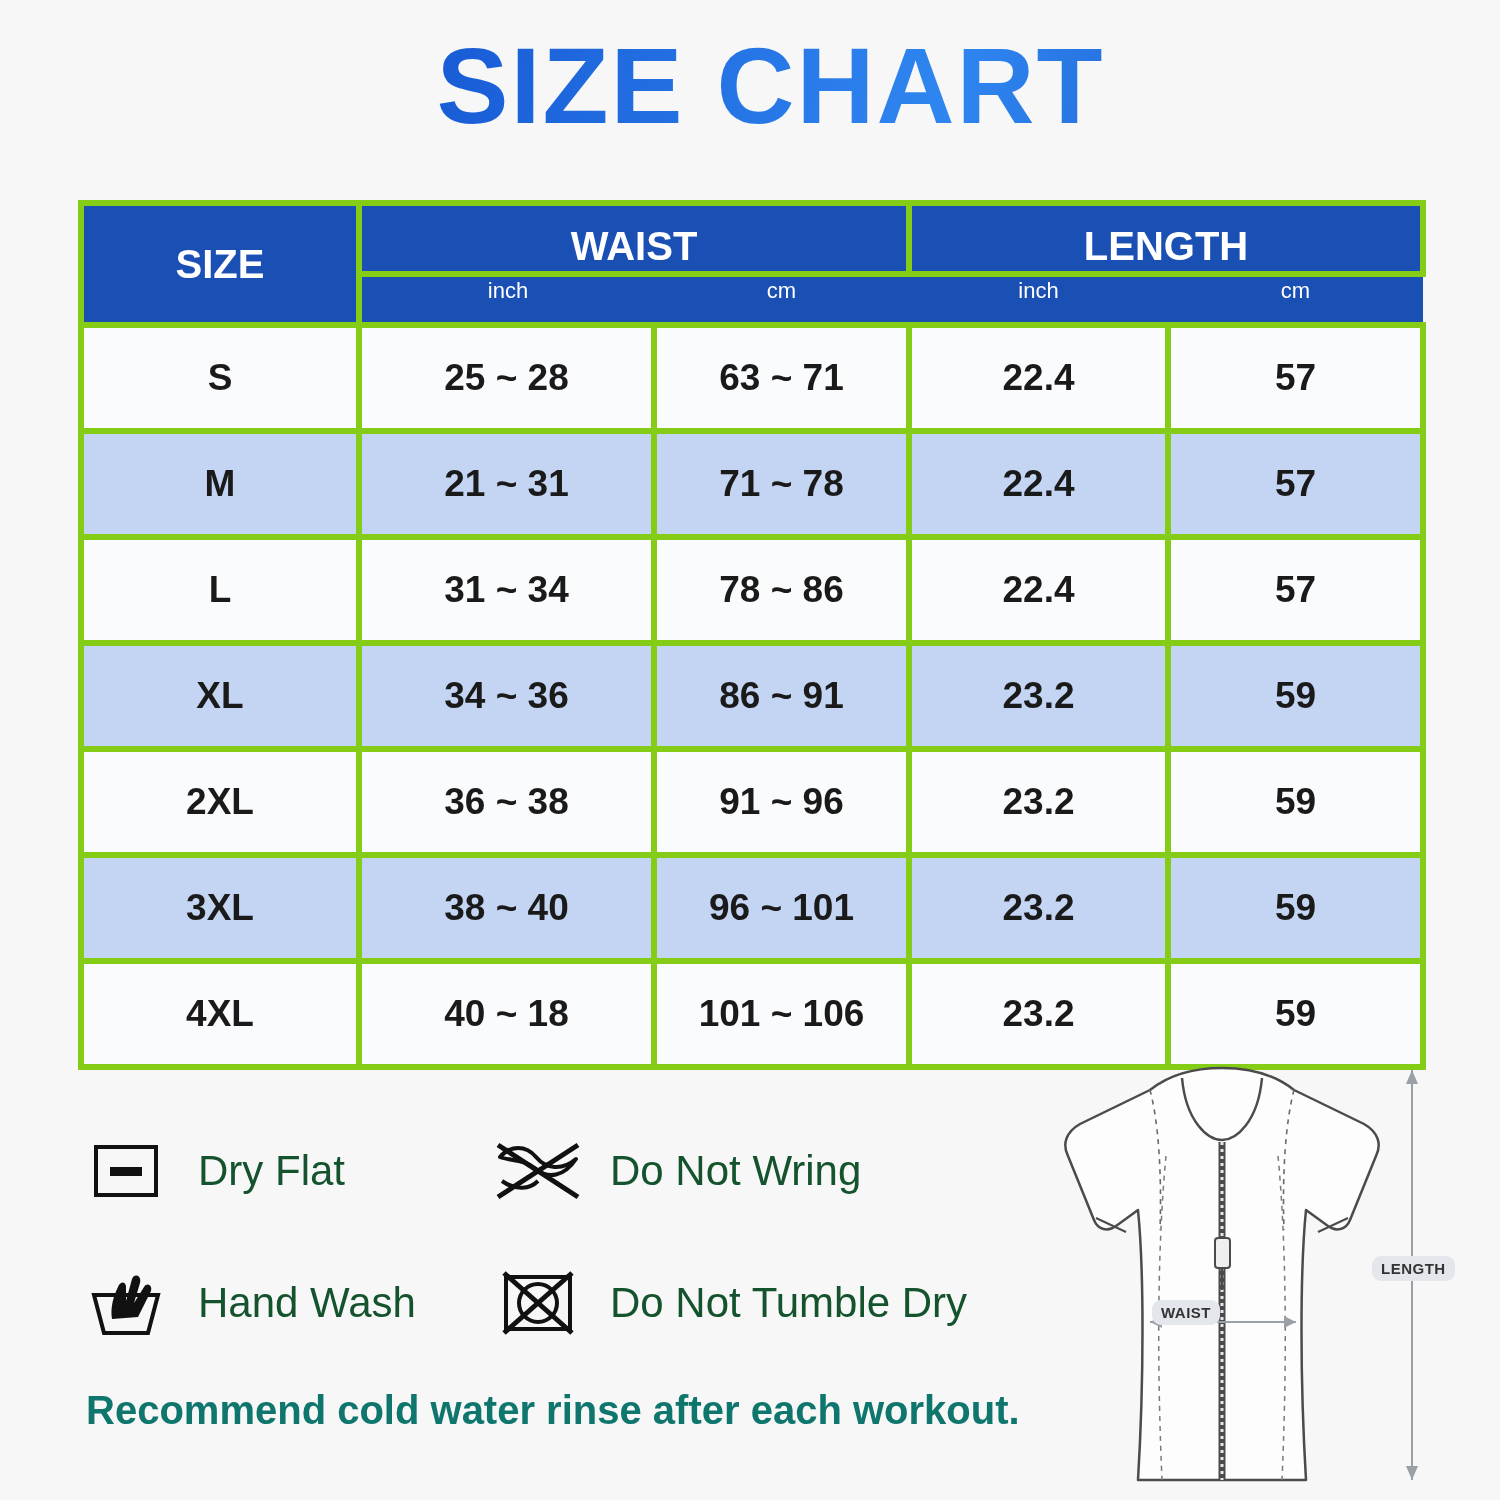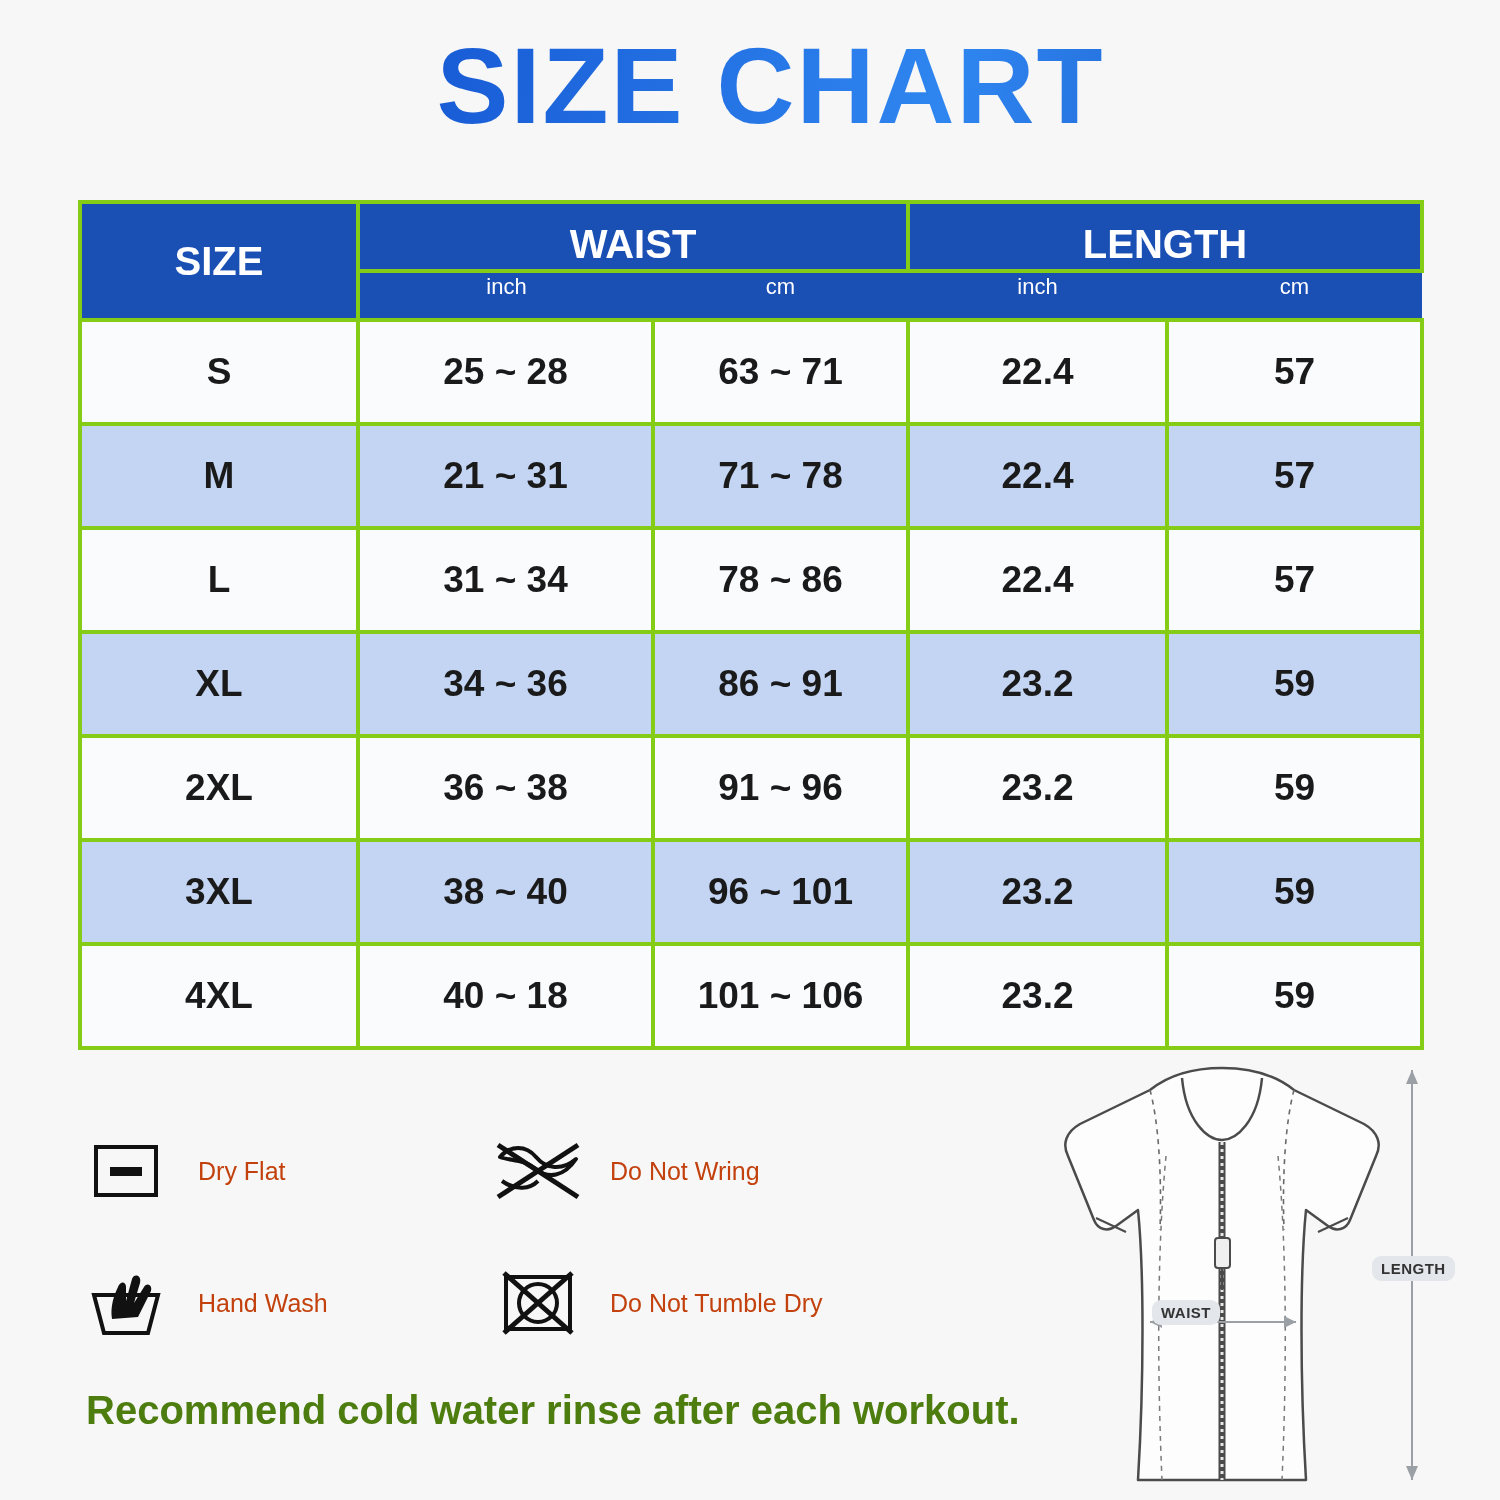--- a/index.html
+++ b/index.html
@@ -37,21 +37,21 @@
     top: 200px;
     width: 1342px;
   }
   table.size-table {
     width: 100%;
     border-collapse: collapse;
     table-layout: fixed;
   }
   table.size-table th,
   table.size-table td {
-    border: 4px solid #84cc16;
+    border: 6px solid #84cc16;
     text-align: center;
   }
   thead .head-main {
     background: #1a4fb4;
     color: #ffffff;
     font-size: 40px;
     font-weight: bold;
     padding-top: 18px;
     padding-bottom: 2px;
     border: none;
@@ -110,32 +110,32 @@
   .care-item.first { width: 412px; }
   .care-icon {
     width: 96px;
     height: 92px;
     display: flex;
     align-items: center;
     justify-content: center;
     flex: none;
   }
   .care-label {
-    font-size: 25px;
-    color: #c2410c;
+    font-size: 42px;
+    color: #14532d;
     margin-left: 24px;
   }
 
   .recommend {
     position: absolute;
     left: 86px;
     top: 1388px;
     font-size: 40px;
     font-weight: bold;
-    color: #4d7c0f;
+    color: #0f766e;
   }
 
   
   .garment {
     position: absolute;
     right: 40px;
     top: 1060px;
     width: 460px;
     height: 430px;
   }

